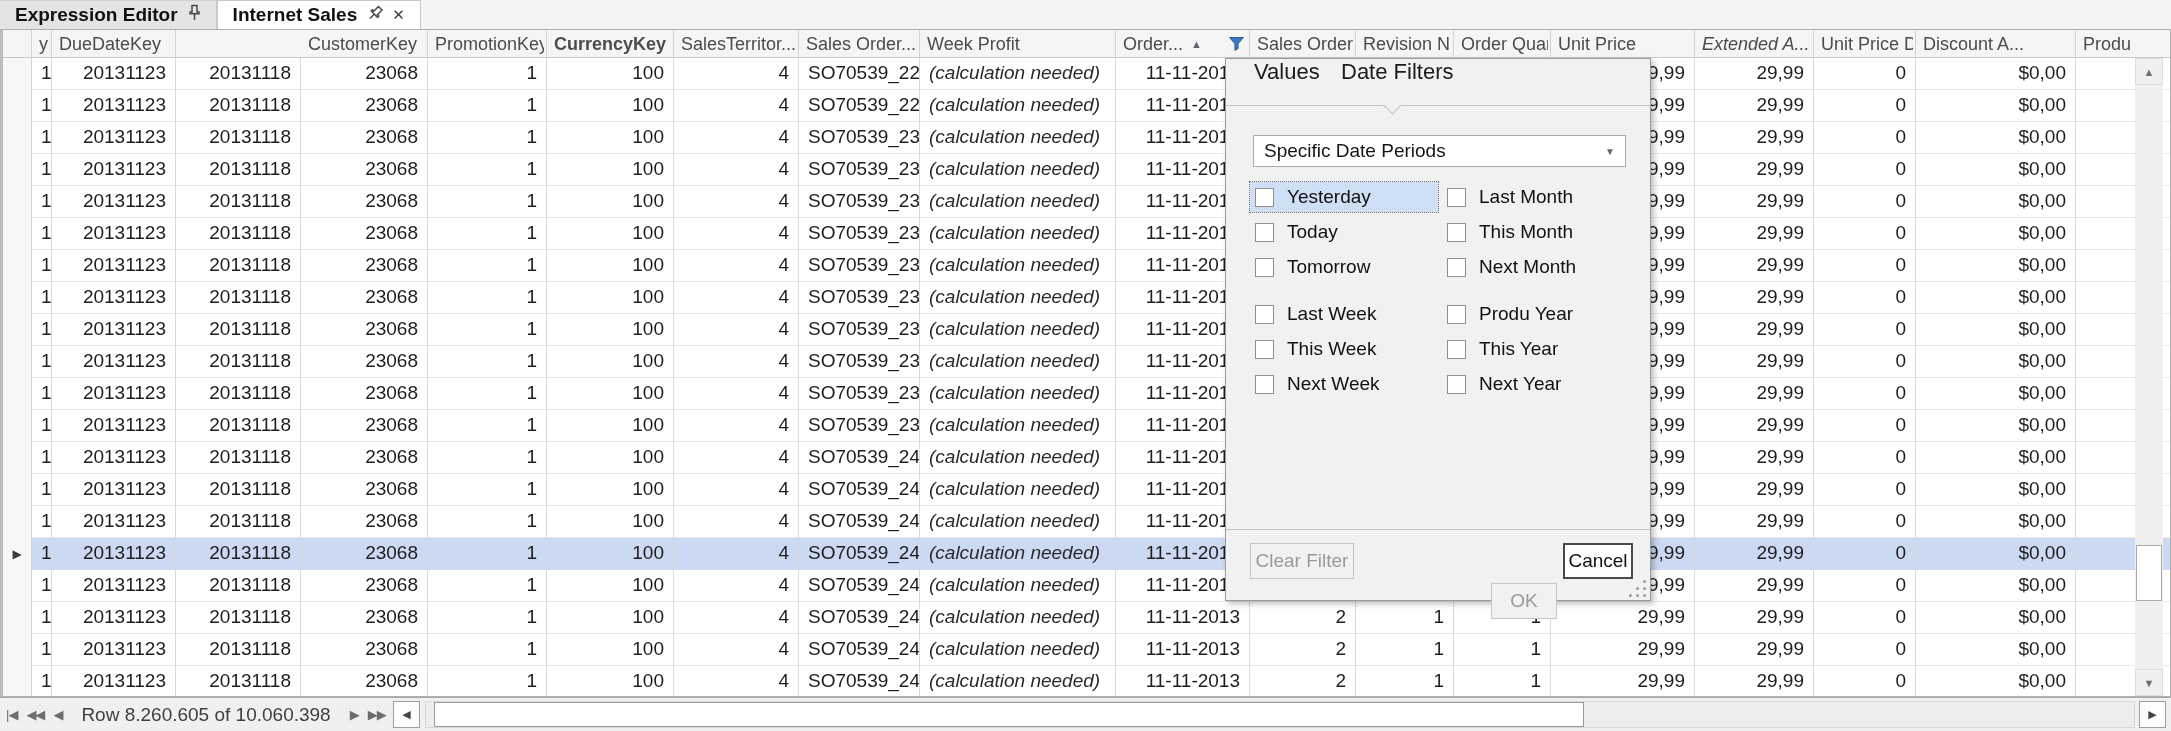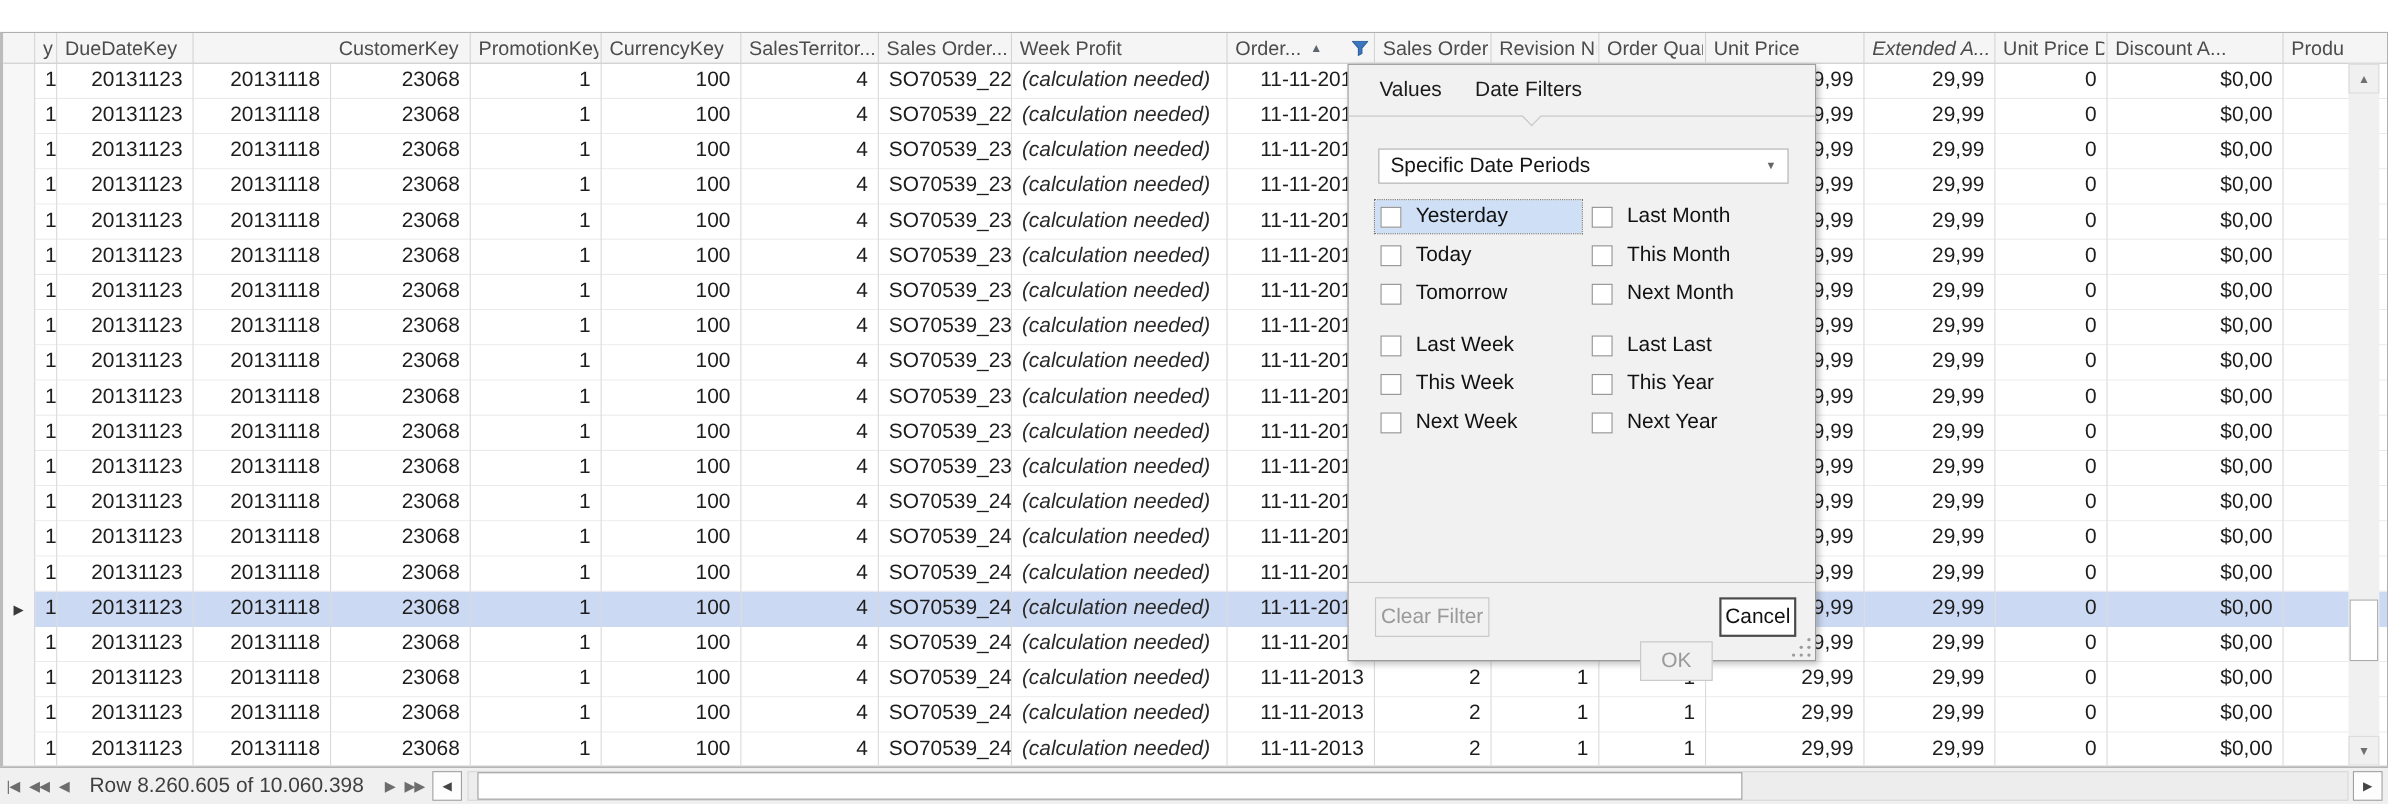--- a/index.html
+++ b/index.html
@@ -51,21 +51,21 @@
   .rectext { font-size:19px; color:#3f3f3f; margin:0 10px; white-space:nowrap; }
   .hbtn { position:absolute; top:3px; width:27px; height:27px; background:#fdfdfd; border:1px solid #9f9f9f;
           display:flex; align-items:center; justify-content:center; font-size:11px; color:#444; }
   .hbtn.left { left:393px; } .hbtn.right { right:5px; }
   .htrack { position:absolute; left:425px; top:3px; width:1710px; height:27px; background:#ededed; border:1px solid #d8d8d8; }
   .hthumb { position:absolute; left:8px; top:0px; width:1150px; height:25px; background:#ffffff; border:1px solid #999999; }
   
   .popup { position:absolute; left:1225px; top:58px; width:426px; height:543px; background:#f1f1f1;
            border:1px solid #9b9b9b; box-shadow:3px 3px 6px rgba(0,0,0,0.25); z-index:50; }
   .ptabs { position:absolute; left:0; top:0; width:100%; height:46px; }
-  .ptab { position:absolute; top:12px; font-size:19px; color:#1b1b1b; white-space:nowrap; }
+  .ptab { position:absolute; top:0; font-size:22px; color:#1b1b1b; white-space:nowrap; }
   .ptab.values { left:28px; }
   .ptab.datefilters { left:115px; }
   .ptabline { position:absolute; left:0; top:46px; width:100%; height:1px; background:#c4c4c4; }
   .notch { position:absolute; left:160px; top:40px; width:13px; height:13px; background:#f1f1f1;
            border-right:1px solid #c4c4c4; border-bottom:1px solid #c4c4c4; transform:rotate(45deg); z-index:2; }
   .combo { position:absolute; left:27px; top:76px; width:373px; height:32px; background:#fff; border:1px solid #ababab;
            display:flex; align-items:center; font-size:19px; color:#151515; padding:0 10px; }
   .caret { margin-left:auto; font-size:10px; color:#666; }
   .opts { position:absolute; top:123px; }
   .opts.lft { left:24px; } .opts.rgt { left:216px; }
@@ -89,40 +89,61 @@
   .grip i:nth-child(4){ right:1px; bottom:0; }
   .grip i:nth-child(5){ right:8px; bottom:0; }
   .grip i:nth-child(6){ right:15px; bottom:0; }
   .pin-svg { display:inline-block; }
 </style>
 </head>
 <body>
 
 <div id="app">
 
+  <div class="tabbar">
+    <div class="tab inactive">
+      <span>Expression Editor</span>
+      <span class="pin-svg">
+        <svg width="13" height="17" viewBox="0 0 13 17">
+            <path d="M4 1.5 h5 v6.5 h2 v1.8 H2 V8 h2 z" fill="none" stroke="#4a4a4a" stroke-width="1.5"></path>
+            <line x1="6.5" y1="10" x2="6.5" y2="16" stroke="#4a4a4a" stroke-width="1.5"></line>
+          </svg>
+      </span>
+    </div>
+    <div class="tab active">
+      <span>Internet Sales</span>
+      <span class="pin-svg" style="transform:rotate(45deg)">
+        <svg width="13" height="17" viewBox="0 0 13 17">
+            <path d="M4 1.5 h5 v6.5 h2 v1.8 H2 V8 h2 z" fill="none" stroke="#4a4a4a" stroke-width="1.5"></path>
+            <line x1="6.5" y1="10" x2="6.5" y2="16" stroke="#4a4a4a" stroke-width="1.5"></line>
+          </svg>
+      </span>
+      <span class="xicon">✕</span>
+    </div>
+  </div>
 
   <div class="grid-frame">
     <div class="hdr-row" id="hdr-row">
         <div class="hdr-cell ind"></div>
         <div class="hdr-cell r" style="width: 20px;">
           <span class="hdr-label">y</span>
         </div>
         <div class="hdr-cell r" style="width: 124px;">
           <span class="hdr-label">DueDateKey</span>
         </div>
         <div class="hdr-cell r" style="width: 125px; margin-top: 40px;">
           <span class="hdr-label">ShipDateKey</span>
         </div>
         <div class="hdr-cell r" style="width: 127px;">
           <span class="hdr-label">CustomerKey</span>
         </div>
         <div class="hdr-cell r" style="width: 119px;">
           <span class="hdr-label">PromotionKey</span>
         </div>
-        <div class="hdr-cell r" style="width: 127px;">
+        <div class="hdr-cell r" style="width: 127px; font-weight: bold;">
           <span class="hdr-label">CurrencyKey</span>
         </div>
         <div class="hdr-cell r" style="width: 125px;">
           <span class="hdr-label">SalesTerritor...</span>
         </div>
         <div class="hdr-cell" style="width: 121px;">
           <span class="hdr-label">Sales Order...</span>
         </div>
         <div class="hdr-cell" style="width: 196px;">
           <span class="hdr-label">Week Profit</span>
@@ -639,21 +660,21 @@
         <div class="opt">
           <span class="cb"></span>
           <span class="opt-label">This Month</span>
         </div>
         <div class="opt">
           <span class="cb"></span>
           <span class="opt-label">Next Month</span>
         </div>
         <div class="opt gap">
           <span class="cb"></span>
-          <span class="opt-label">Last Last</span>
+          <span class="opt-label">Produ Year</span>
         </div>
         <div class="opt">
           <span class="cb"></span>
           <span class="opt-label">This Year</span>
         </div>
         <div class="opt">
           <span class="cb"></span>
           <span class="opt-label">Next Year</span>
         </div>
       </div>

